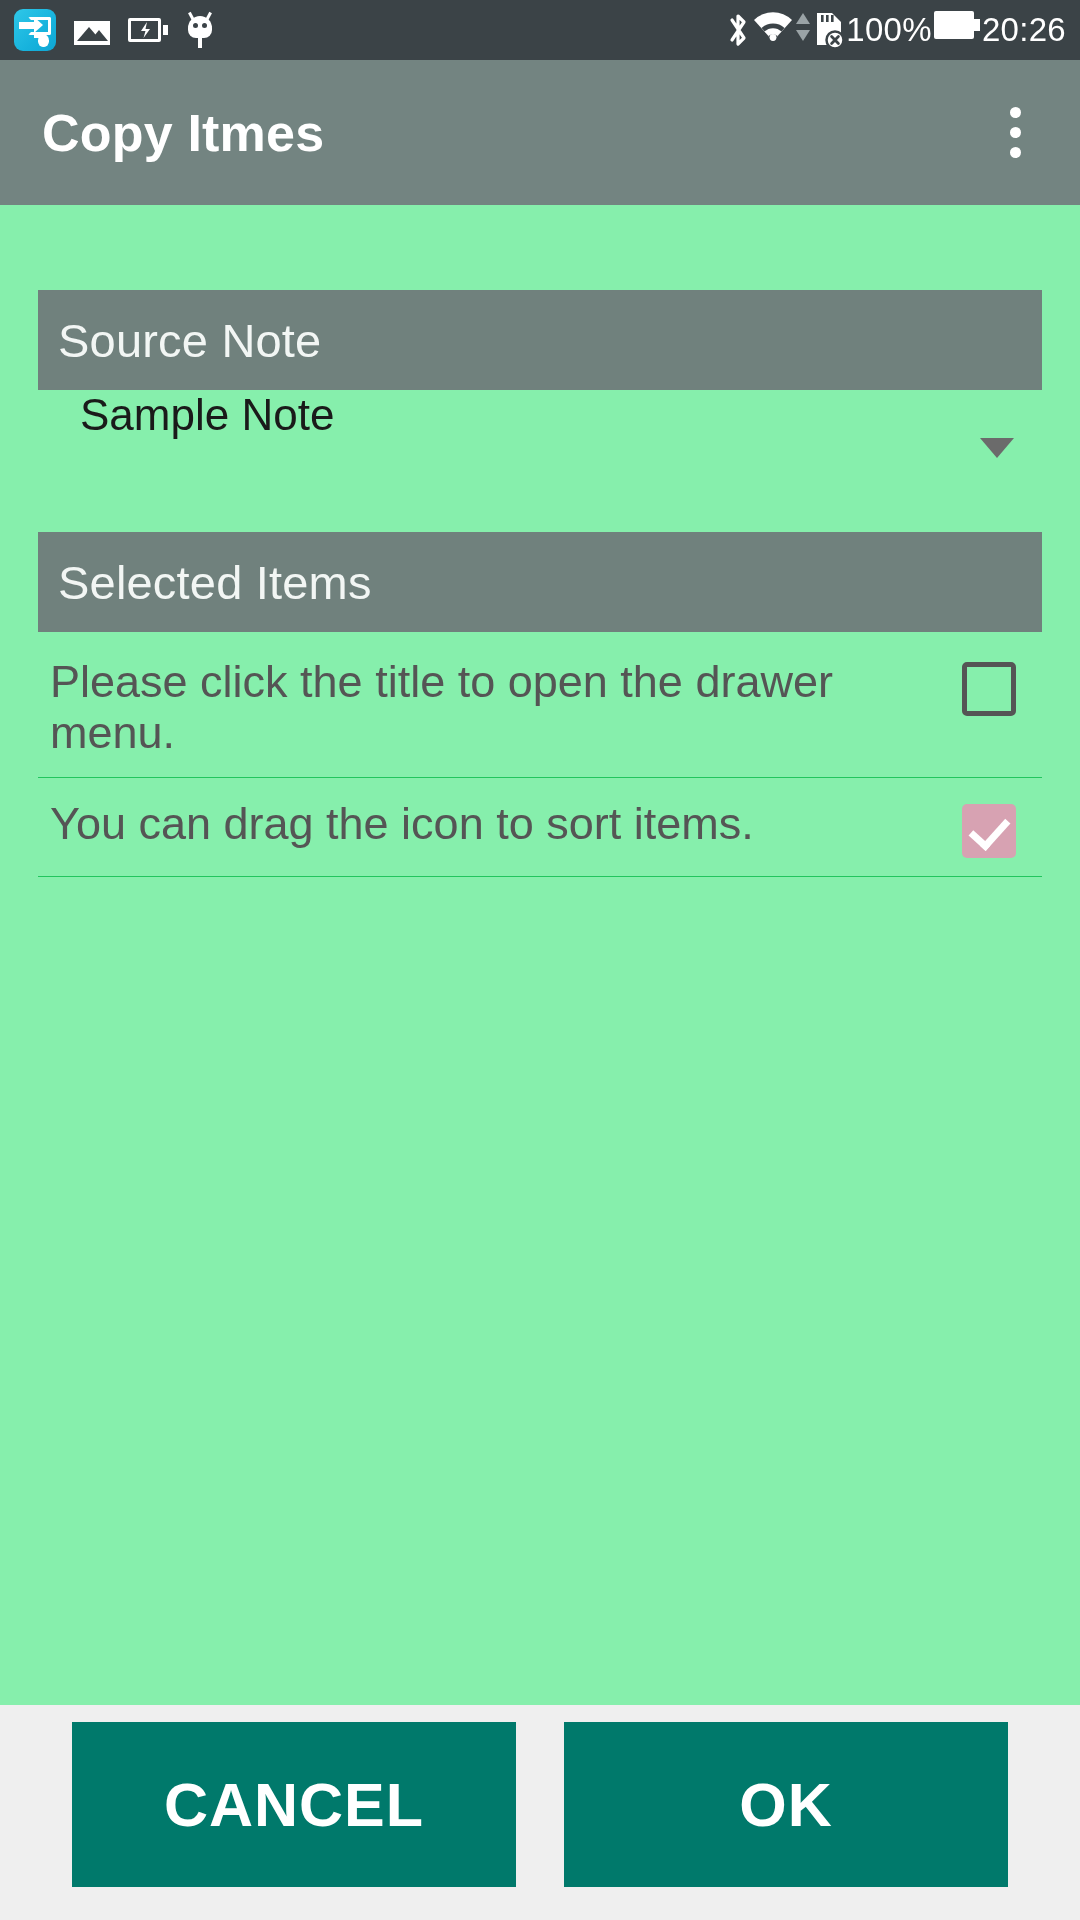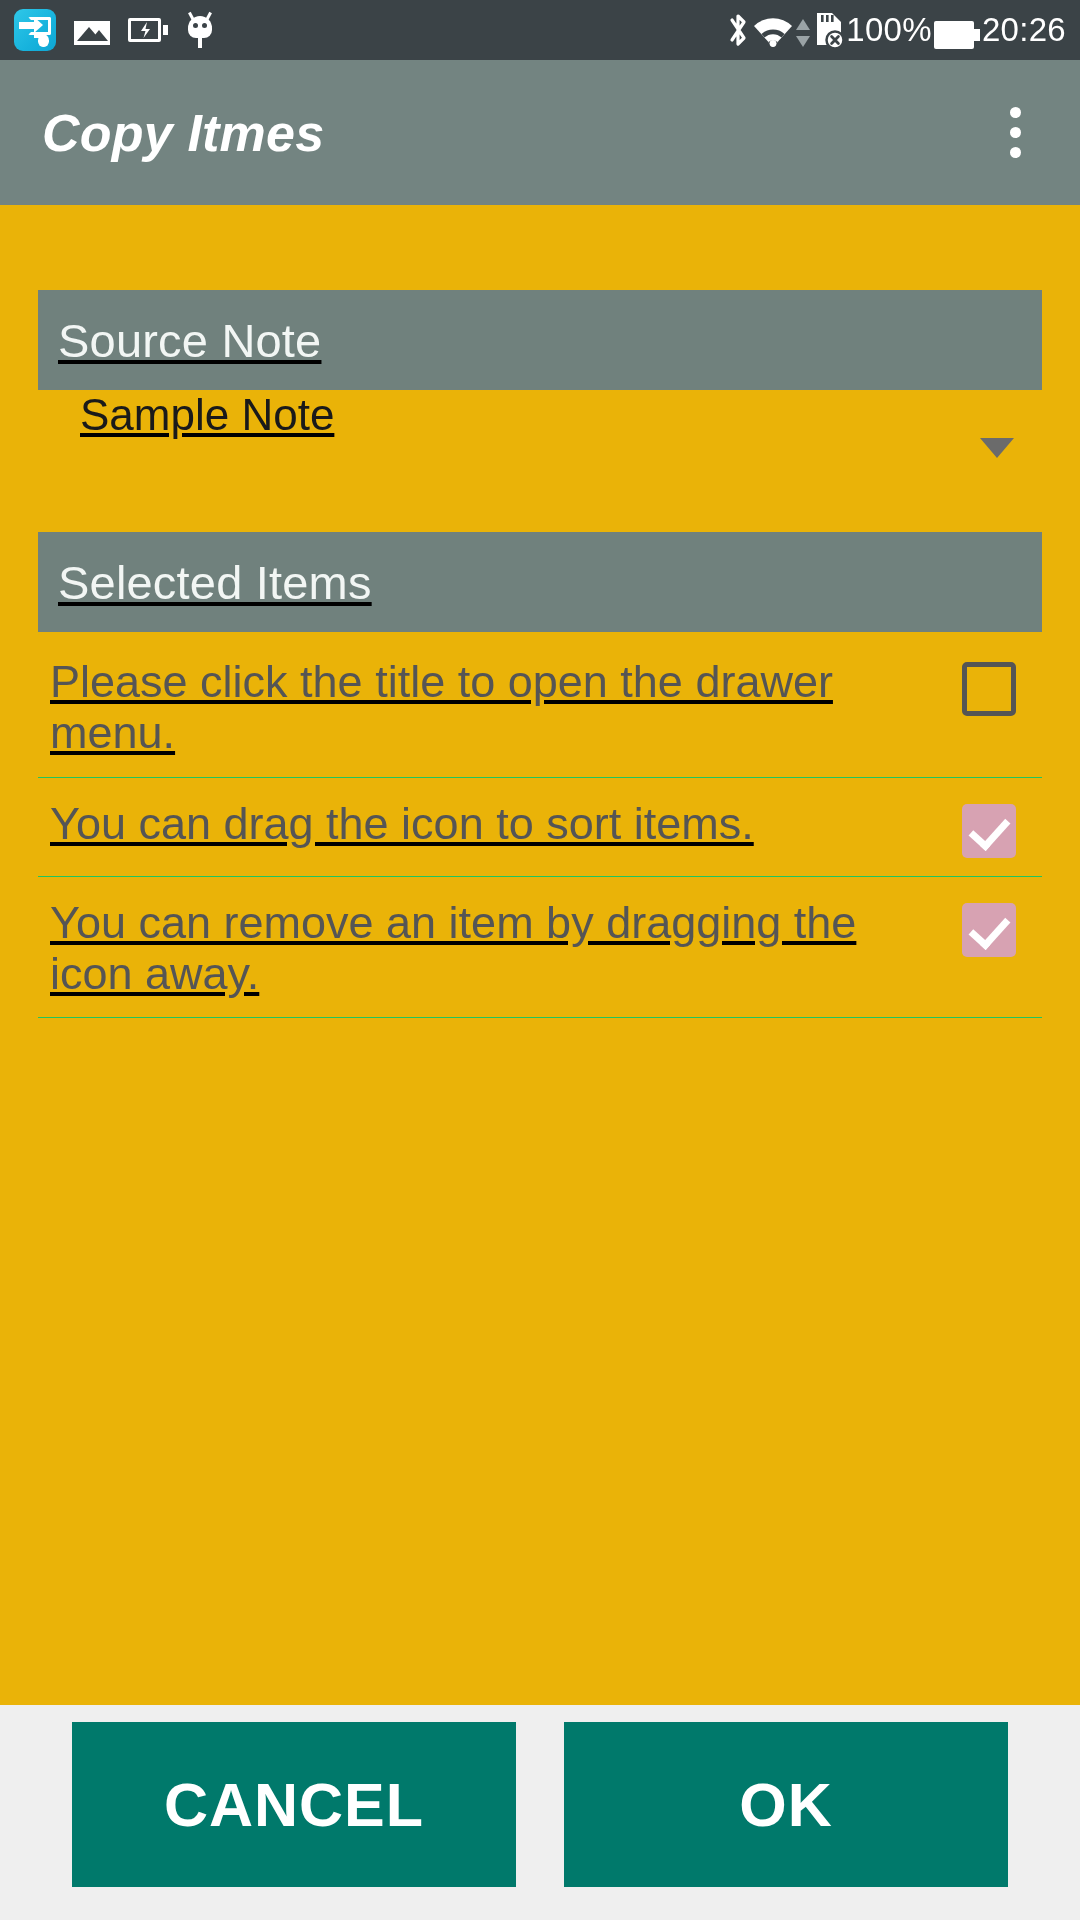--- a/index.html
+++ b/index.html
@@ -13,21 +13,21 @@
 
   
   #status-bar {
     position: absolute; top: 0; left: 0;
     width: 1080px; height: 60px;
     background: #3b4347;
     display: flex; align-items: center;
     padding: 0 14px;
   }
   .sb-left { display: flex; align-items: center; gap: 18px; }
-  .sb-right { display: flex; align-items: flex-end; gap: 2px; margin-left: auto; }
+  .sb-right { display: flex; align-items: flex-start; gap: 2px; margin-left: auto; }
 
   .cast-app-icon {
     width: 42px; height: 42px; border-radius: 9px;
     background: linear-gradient(135deg,#2fc7e8 0%, #17b3dd 60%, #0fa6d4 100%);
     position: relative; overflow: hidden;
   }
   .cast-app-icon .scr {
     position: absolute; right: 5px; top: 8px;
     width: 23px; height: 18px;
     border: 3px solid #ffffff; border-radius: 2px;
@@ -132,30 +132,30 @@
 
   
   #app-bar {
     position: absolute; top: 60px; left: 0;
     width: 1080px; height: 145px;
     background: #738481;
     display: flex; align-items: center;
     padding: 0 42px;
   }
   #app-title {
-    color: #ffffff; font-size: 52px; font-weight: bold; letter-spacing: 0.2px; font-style: italic;
+    color: #ffffff; font-size: 52px; font-weight: bold; letter-spacing: 0.2px;
   }
   #overflow-menu {
     margin-left: auto; width: 46px; height: 80px;
     display: flex; flex-direction: column; align-items: center; justify-content: center; gap: 9px;
   }
   #overflow-menu .dot { width: 11px; height: 11px; border-radius: 50%; background:#ffffff; }
 
   
-  #content { position: absolute; top: 205px; left: 0; width: 1080px; height: 1500px; background:#eab308;text-decoration:underline; }
+  #content { position: absolute; top: 205px; left: 0; width: 1080px; height: 1500px; background:#86efac; }
 
   .section-header {
     margin: 0 38px;
     background: #70817d;
     height: 100px;
     display: flex; align-items: center;
     padding-left: 20px;
   }
   .section-header .label {
     color: #f2f6f4; font-size: 47px; letter-spacing: 0.2px;
@@ -344,24 +344,20 @@
       <div class="list-row">
         <span class="row-text">Please click the title to open the drawer menu.</span>
         <span class="cbx unchecked"></span>
       </div>
 
       <div class="list-row">
         <span class="row-text">You can drag the icon to sort items.</span>
         <span class="cbx checked"></span>
       </div>
 
-      <div class="list-row">
-        <span class="row-text">You can remove an item by dragging the icon away.</span>
-        <span class="cbx checked"></span>
-      </div>
 
 
     </div>
   </div>
 
   <div id="button-bar">
     <button class="dlg-btn">CANCEL</button>
     <button class="dlg-btn">OK</button>
   </div>
 

